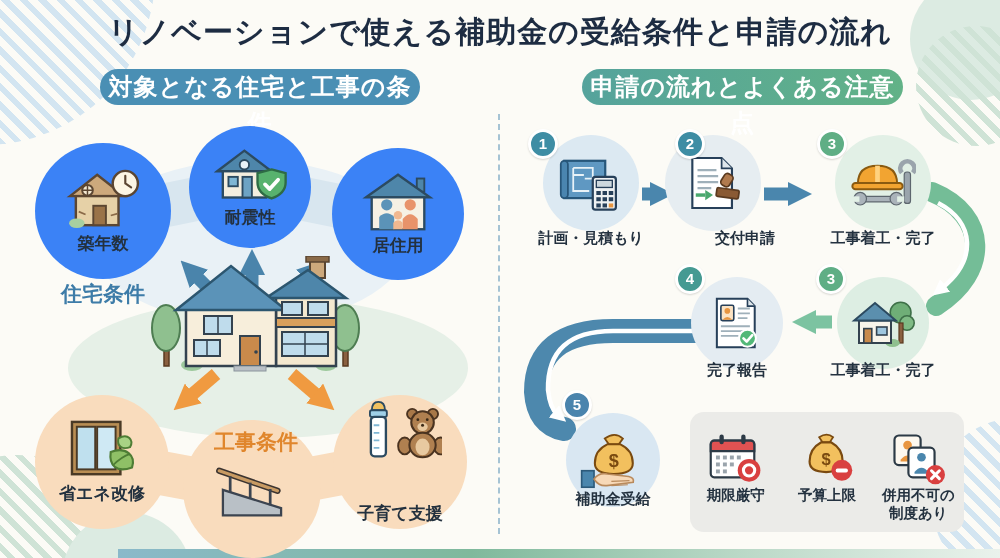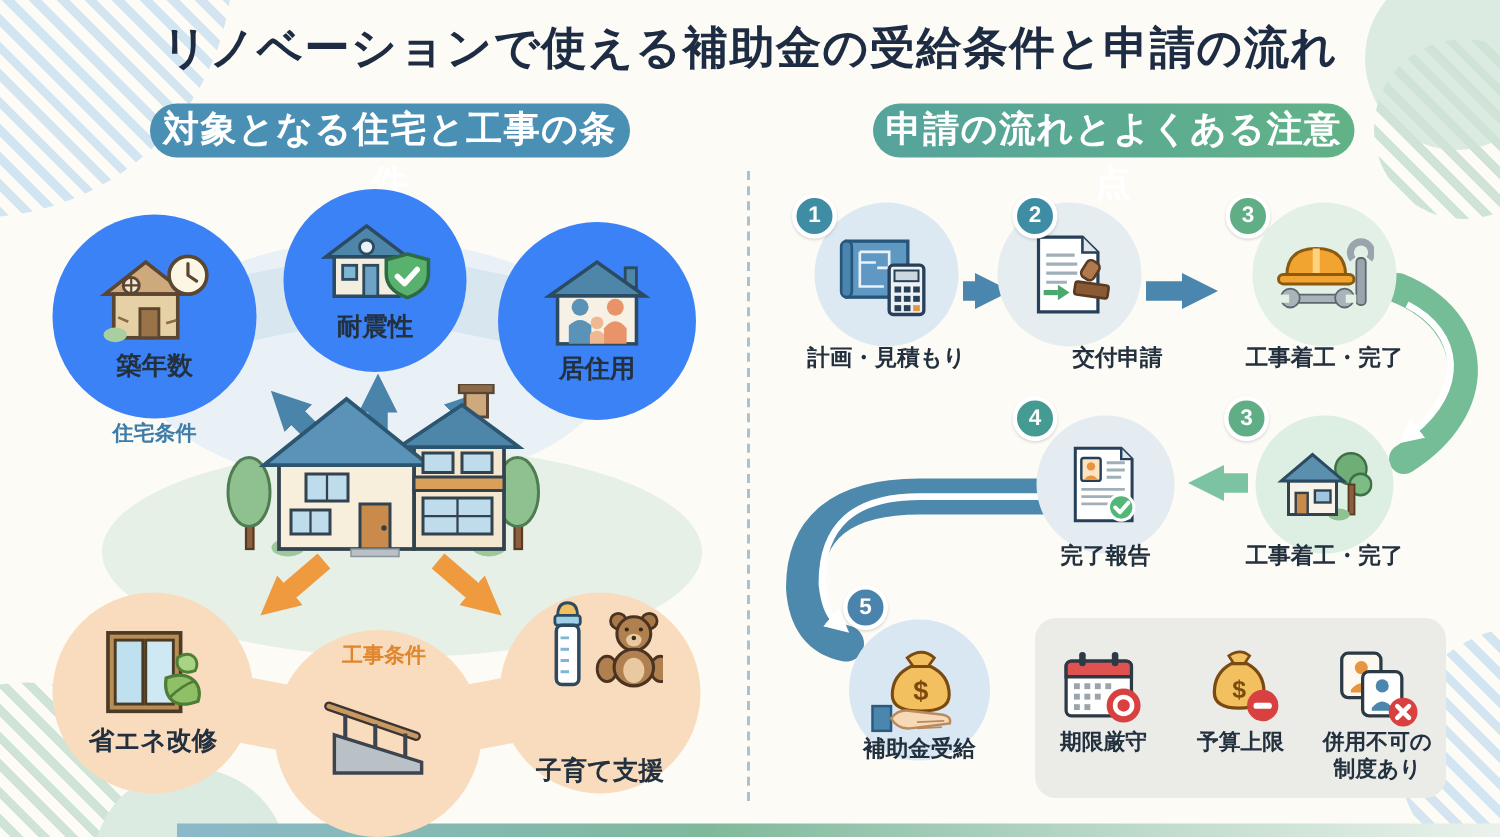--- a/index.html
+++ b/index.html
@@ -19,21 +19,21 @@
   .pill{height:36px;border-radius:18px;color:#fff;font-size:24px;font-weight:bold;
         text-align:center;line-height:36px;letter-spacing:1px;}
   .pill-left{left:100px;top:69px;width:320px;background:#4a8fb4;}
   .pill-right{left:582px;top:69px;width:321px;background:linear-gradient(90deg,#55a39c,#62b287);}
   
   .circle{border-radius:50%;display:flex;flex-direction:column;align-items:center;
           justify-content:center;position:absolute;z-index:2;}
   .c-blue{background:#3b82f6;}
   .c-peach{background:#f9dcbd;}
   .circle .lbl{font-weight:bold;font-size:17px;color:#23313f;margin-top:1px;white-space:nowrap;}
-  .grp{position:absolute;transform:translateX(-50%);font-size:14px;font-weight:bold;
+  .grp{position:absolute;transform:translateX(-50%);font-size:21px;font-weight:bold;
        white-space:nowrap;z-index:3;}
   .grp-housing{color:#3d7ca8;}
   .grp-construction{color:#e0862c;}
   
   .step-circle{border-radius:50%;position:absolute;display:flex;align-items:center;
                justify-content:center;z-index:2;}
   .badge{position:absolute;width:24px;height:24px;border-radius:50%;border:3px solid #fff;
          color:#fff;font-size:15px;font-weight:bold;text-align:center;line-height:24px;
          z-index:4;box-shadow:0 1px 2px rgba(0,0,0,.15);}
   .badge-teal{background:#3e8da4;}

